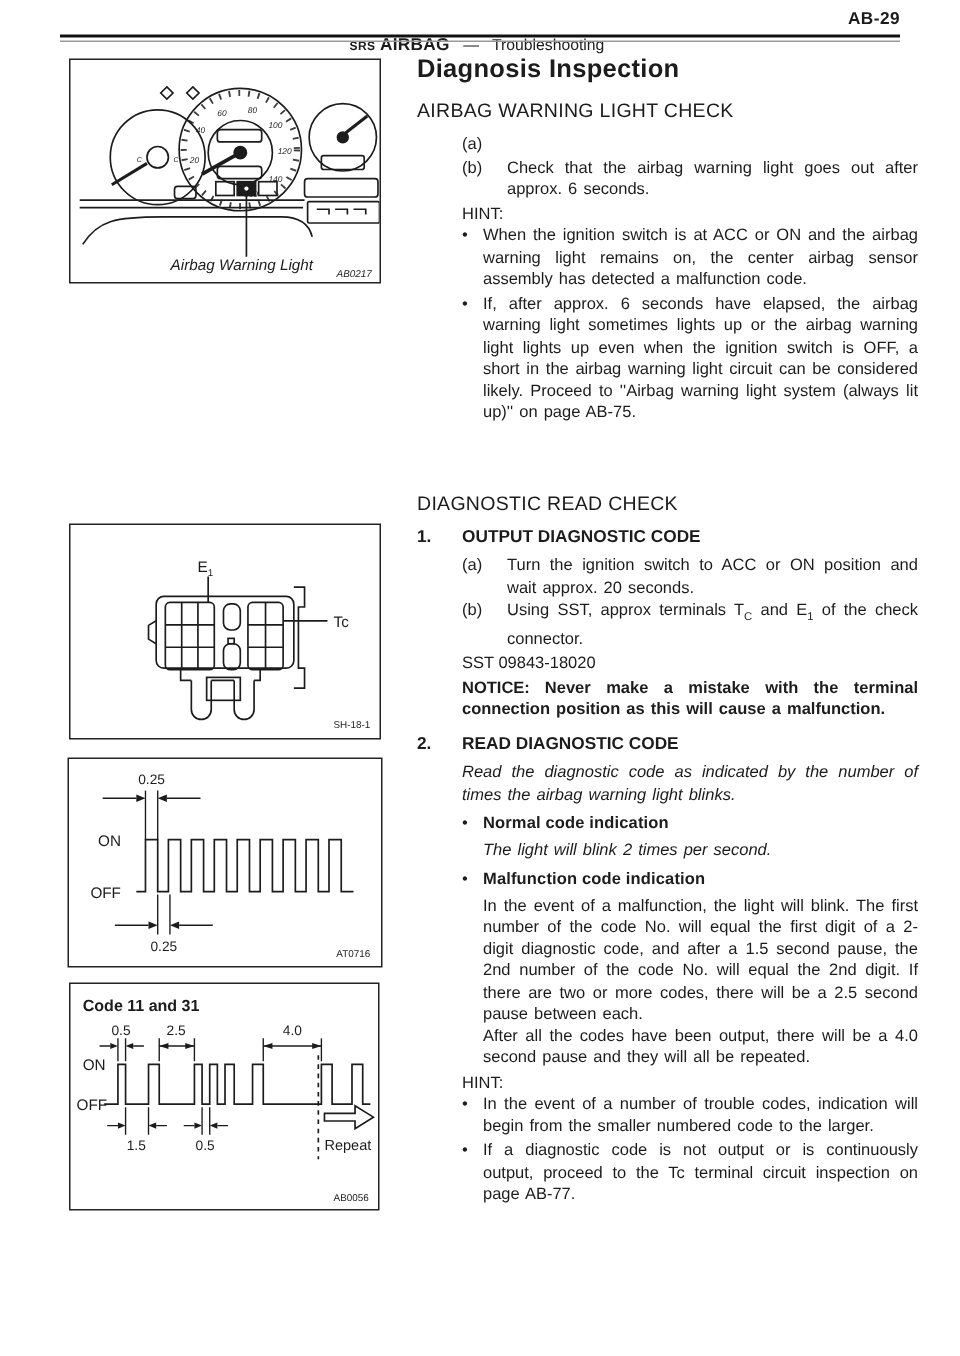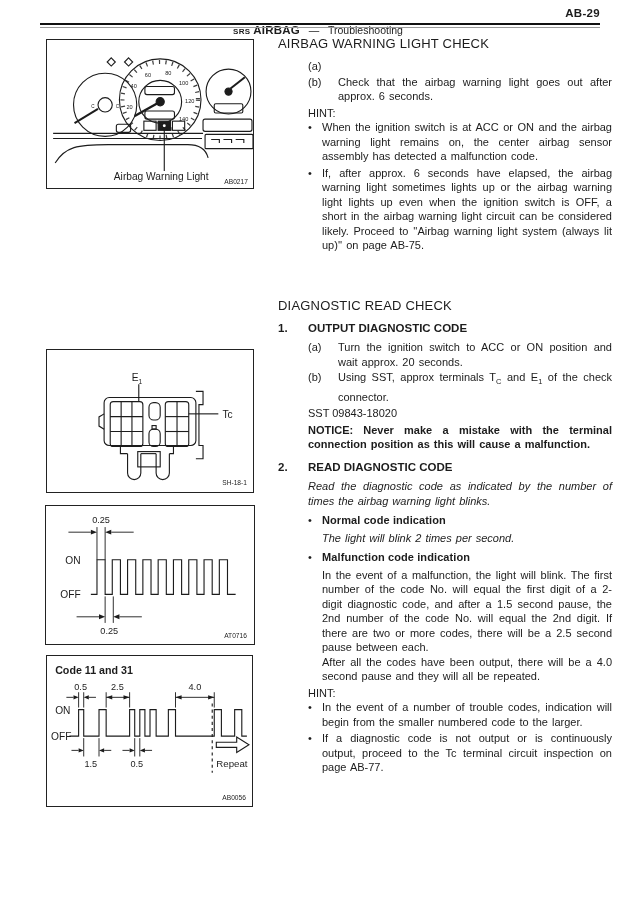--- a/index.html
+++ b/index.html
@@ -8,21 +8,21 @@
   
   #hdr-center{position:absolute;left:233px;top:24px;font-size:10.5px;white-space:nowrap;}
   #hdr-center .srs{font-size:8px;font-weight:bold;letter-spacing:.3px;}
   #hdr-center .airbag{font-size:11.5px;font-weight:bold;letter-spacing:.2px;}
   #hdr-center .sep{padding:0 6px;}
   #hdr-page{position:absolute;right:40px;top:7px;font-size:11.5px;font-weight:bold;letter-spacing:.3px;}
   #rule-thick{position:absolute;left:40px;top:23px;width:560px;height:2.4px;background:#111;}
   #rule-thin{position:absolute;left:40px;top:27px;width:560px;height:1px;background:#9a9a9a;}
   
   .figbox{position:absolute;border:1.6px solid #222;background:#fff;}
-  #fig1{left:46px;top:39px;width:206px;height:148px;}
+  #fig1{left:46px;top:39px;width:206px;height:148px;font-style:italic;}
   #fig2{left:46px;top:349px;width:206px;height:142px;}
   #fig3{left:45px;top:505px;width:208px;height:138px;}
   #fig4{left:46px;top:655px;width:205px;height:150px;}
   .figbox svg{display:block;width:100%;height:100%;}
   svg text{fill:#1c1c1c;font-family:"Liberation Sans","DejaVu Sans",sans-serif;}
   
   #rcol{position:absolute;left:278px;top:36px;width:334px;font-size:11px;line-height:14.5px;}
   .just{text-align:justify;word-spacing:1px;}
   h1.doc-title{font-size:17px;line-height:20px;font-weight:bold;margin:0 0 10px 0;letter-spacing:.2px;}
   h2.sec{font-size:13px;line-height:15px;font-weight:normal;margin:0 0 8px 0;letter-spacing:.2px;}
@@ -249,20 +249,21 @@
       <text x="8" y="56" font-size="10">ON</text>
       <text x="4" y="82" font-size="10">OFF</text>
       <text x="43" y="108" font-size="9" text-anchor="middle">1.5</text>
       <text x="88" y="108" font-size="9" text-anchor="middle">0.5</text>
       <text x="166" y="108" font-size="9.5">Repeat</text>
       <text x="195" y="141" font-size="6.5" text-anchor="end">AB0056</text>
     </svg>
   </div>
 
   <div id="rcol">
+    <h1 class="doc-title">Diagnosis Inspection</h1>
 
     <h2 class="sec">AIRBAG WARNING LIGHT CHECK</h2>
 
     <div class="step">
       <span class="ind"></span>
       <span class="lab">(a)</span>
     </div>
     <div class="step mb2">
       <span class="ind"></span>
       <span class="lab">(b)</span>

